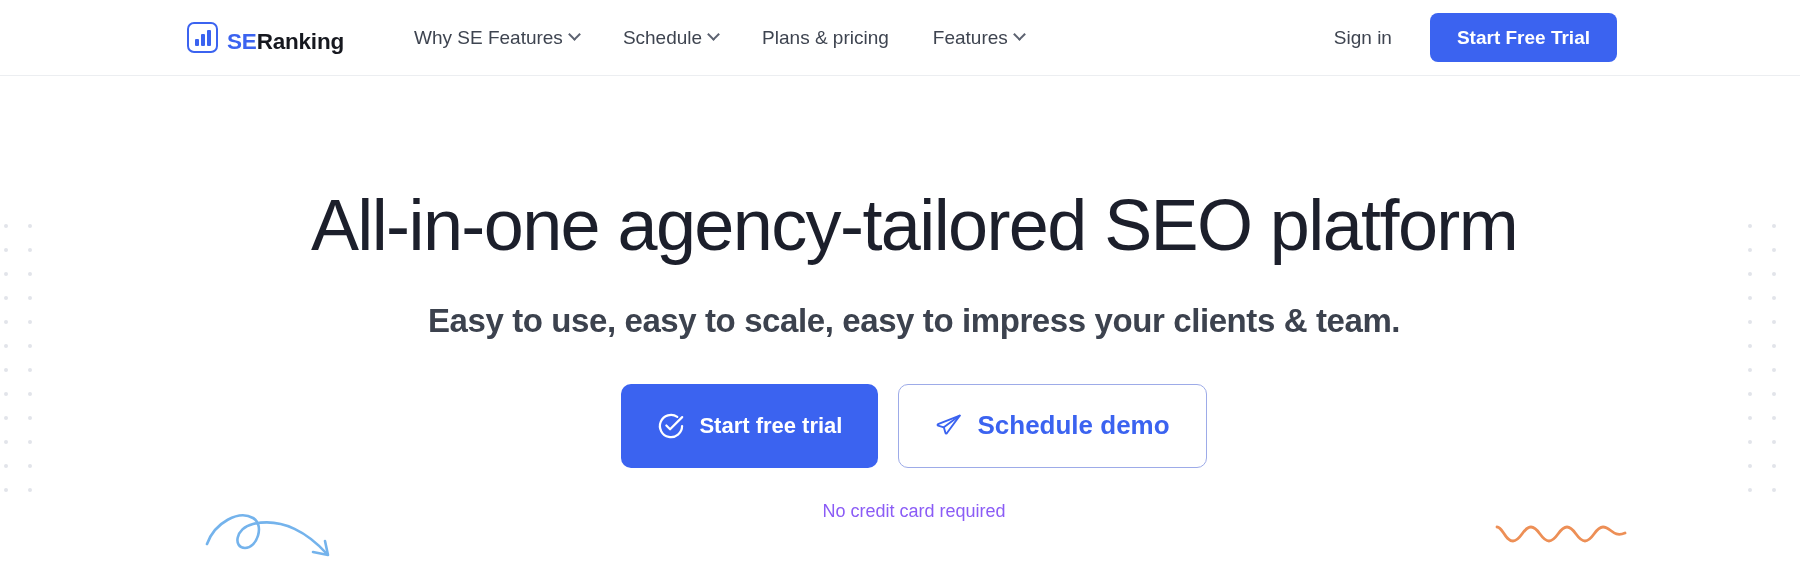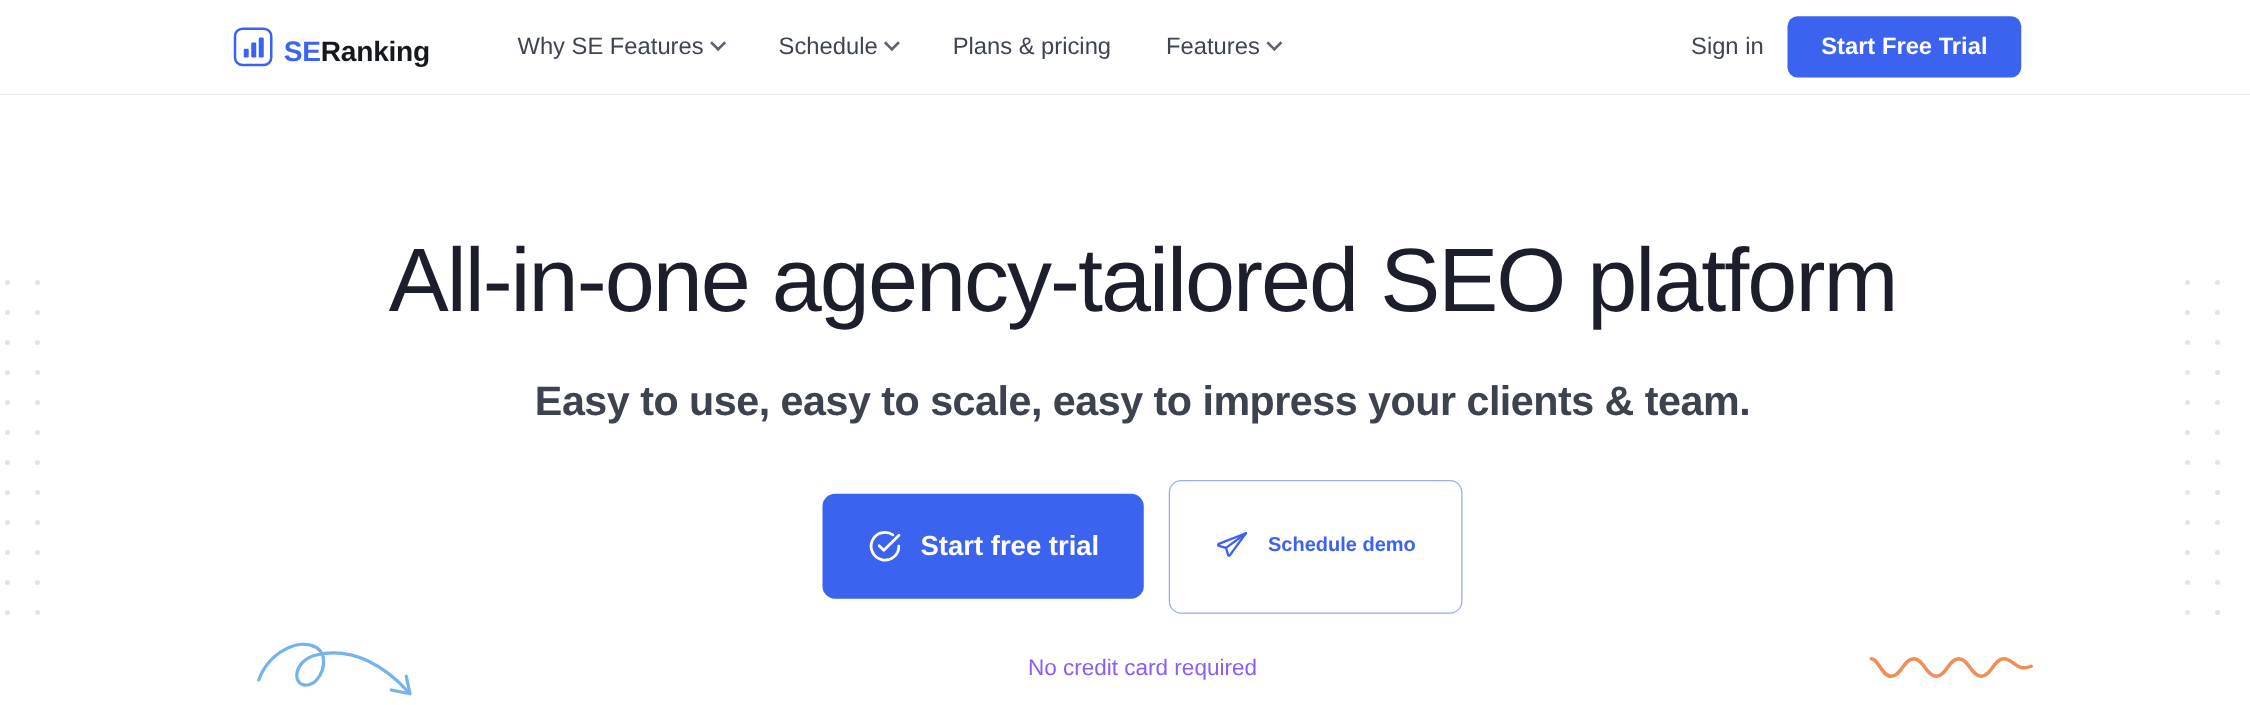--- a/index.html
+++ b/index.html
@@ -111,21 +111,21 @@
     margin-right: 183px;
     display: flex;
     align-items: center;
   }
 
   .signin {
     font-size: 19px;
     color: #3e4450;
     cursor: pointer;
     white-space: nowrap;
-    margin-right: 19px;
+    margin-right: 38px;
   }
 
   .btn-trial {
     background: #3b63f0;
     color: #ffffff;
     font-size: 19px;
     font-weight: 700;
     border: none;
     border-radius: 8px;
     padding: 14px 27px;
@@ -191,24 +191,24 @@
     cursor: pointer;
     font-family: "Liberation Sans", sans-serif;
     white-space: nowrap;
   }
 
   .btn-secondary {
     background: #ffffff;
     border: 1.5px solid #9dabe8;
     border-radius: 10px;
     color: #3b63f0;
-    font-size: 16px;
+    font-size: 26px;
     font-weight: 700;
     padding: 0 36px;
-    height: 107px;
+    height: 84px;
     display: flex;
     align-items: center;
     gap: 14px;
     cursor: pointer;
     font-family: "Liberation Sans", sans-serif;
     white-space: nowrap;
   }
 
   .ic { flex: none; display: block; }
 

